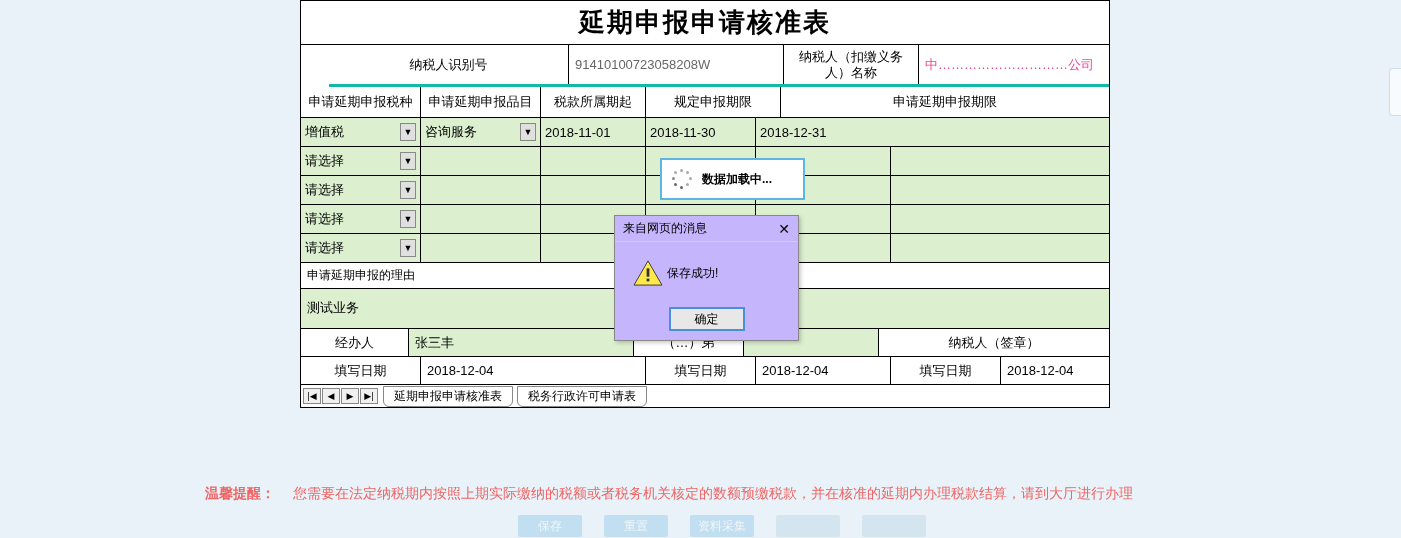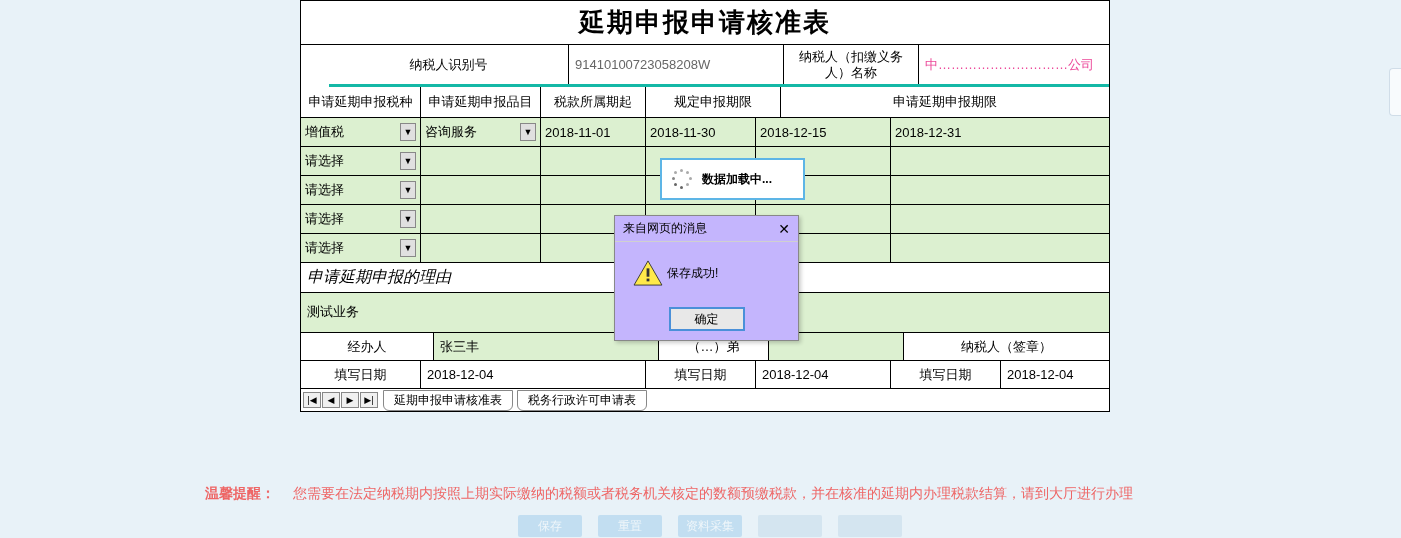--- a/index.html
+++ b/index.html
@@ -20,21 +20,21 @@
 
 .data-row { display: flex; border-bottom: 1px solid #000; }
 .data-cell { border-right: 1px solid #000; padding: 4px 4px; font-size: 13px; height: 28px; display: flex; align-items: center; }
 .data-cell:last-child { border-right: none; }
 .data-cell.editable { background: #dcf0d0; }
 
 .dropdown { display: flex; width: 100%; align-items: center; gap: 16px; }
 .dropdown-value { flex: 1; }
 .dropdown-btn { width: 16px; height: 18px; background: #e0e0e0; border: 1px solid #888; display: flex; align-items: center; justify-content: center; font-size: 9px; }
 
-.reason-label { border-bottom: 1px solid #000; padding: 4px 6px; font-size: 16px; font-style: italic; }
+.reason-label { border-bottom: 1px solid #000; padding: 4px 6px; font-size: 12px; }
 .reason-value { border-bottom: 1px solid #000; padding: 10px 6px; font-size: 13px; background: #dcf0d0; height: 40px; }
 
 .col-w1 { width: 120px; }
 .col-w2 { width: 120px; }
 .col-w3 { width: 105px; }
 .col-w4 { width: 110px; }
 .col-w5 { width: 135px; }
 .col-w6 { flex: 1; }
 
 .sig-row { display: flex; border-bottom: 1px solid #000; height: 28px; }
@@ -56,21 +56,21 @@
 .dialog-close { cursor: pointer; font-size: 14px; font-family: Arial; }
 .dialog-body { display: flex; align-items: center; gap: 4px; padding: 18px 18px; font-size: 12px; }
 .dialog-footer { text-align: center; padding: 4px 0 10px; }
 .dialog-btn { width: 74px; height: 22px; border: 1px solid #4a90d9; background: #e8e8e8; font-size: 12px; cursor: pointer; box-shadow: 0 0 0 1px #4a90d9; }
 
 .warn-icon { width: 30px; height: 26px; }
 
 .tip-row { position: absolute; left: 205px; top: 485px; width: 1000px; font-size: 14px; color: #e66; }
 .tip-label { font-weight: bold; margin-right: 14px; }
 
-.bottom-btns { position: absolute; left: 518px; top: 515px; display: flex; gap: 16px; }
+.bottom-btns { position: absolute; left: 518px; top: 515px; display: flex; gap: 22px; }
 .bottom-btn { width: 64px; height: 22px; background: #6db3e2; color: #fff; border: none; font-size: 12px; opacity: 0.3; cursor: not-allowed; border-radius: 2px; }
 .bottom-btn.invis { background: #a5c8de; }
 
 .side-tab { position: absolute; right: 0; top: 68px; width: 12px; height: 48px; background: #f8fbfd; border: 1px solid #d0dde8; border-right: none; border-radius: 4px 0 0 4px; }
 
 </style>
 </head>
 <body>
 
 <div class="form-container">
@@ -100,21 +100,20 @@
         </div>
       </div>
     <div class="data-cell col-w2 editable">
         <div class="dropdown">
           <span class="dropdown-value">咨询服务</span>
           <span class="dropdown-btn">▼</span>
         </div>
       </div>
     <div class="data-cell col-w3 editable">2018-11-01</div>
     <div class="data-cell col-w4 editable">2018-11-30</div>
-    <div class="data-cell col-w5 editable">2018-12-15</div>
     <div class="data-cell col-w6 editable">2018-12-31</div>
   </div>
   <div class="data-row">
     <div class="data-cell col-w1 editable">
         <div class="dropdown">
           <span class="dropdown-value">请选择</span>
           <span class="dropdown-btn">▼</span>
         </div>
       </div>
     <div class="data-cell col-w2 editable"></div>
@@ -160,21 +159,21 @@
     <div class="data-cell col-w3 editable"></div>
     <div class="data-cell col-w4 editable"></div>
     <div class="data-cell col-w5 editable"></div>
     <div class="data-cell col-w6 editable"></div>
   </div>
 
   <div class="reason-label">申请延期申报的理由</div>
   <div class="reason-value">测试业务</div>
 
   <div class="sig-row">
-    <div class="sig-cell" style="width:133px">经办人</div>
+    <div class="sig-cell" style="width:108px">经办人</div>
     <div class="sig-cell editable left" style="width:225px">张三丰</div>
     <div class="sig-cell" style="width:110px">（…）弟</div>
     <div class="sig-cell editable" style="width:135px"></div>
     <div class="sig-cell" style="flex:1">纳税人（签章）</div>
   </div>
   <div class="sig-row">
     <div class="sig-cell" style="width:120px">填写日期</div>
     <div class="sig-cell left" style="width:225px">2018-12-04</div>
     <div class="sig-cell" style="width:110px">填写日期</div>
     <div class="sig-cell left" style="width:135px">2018-12-04</div>

